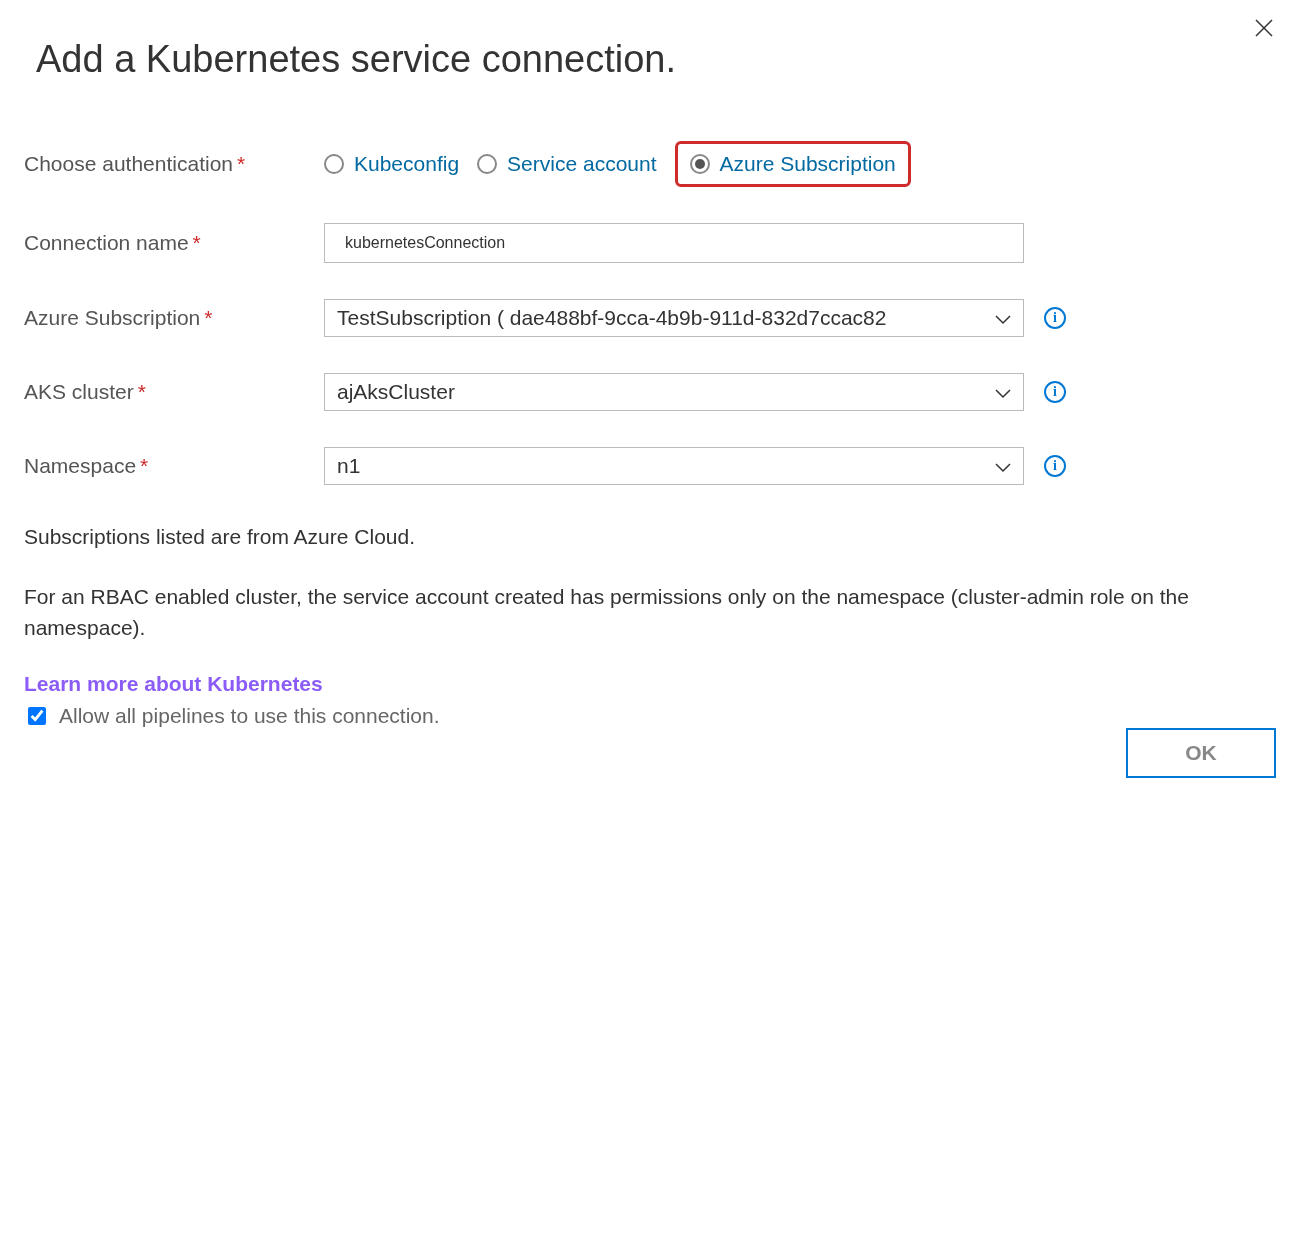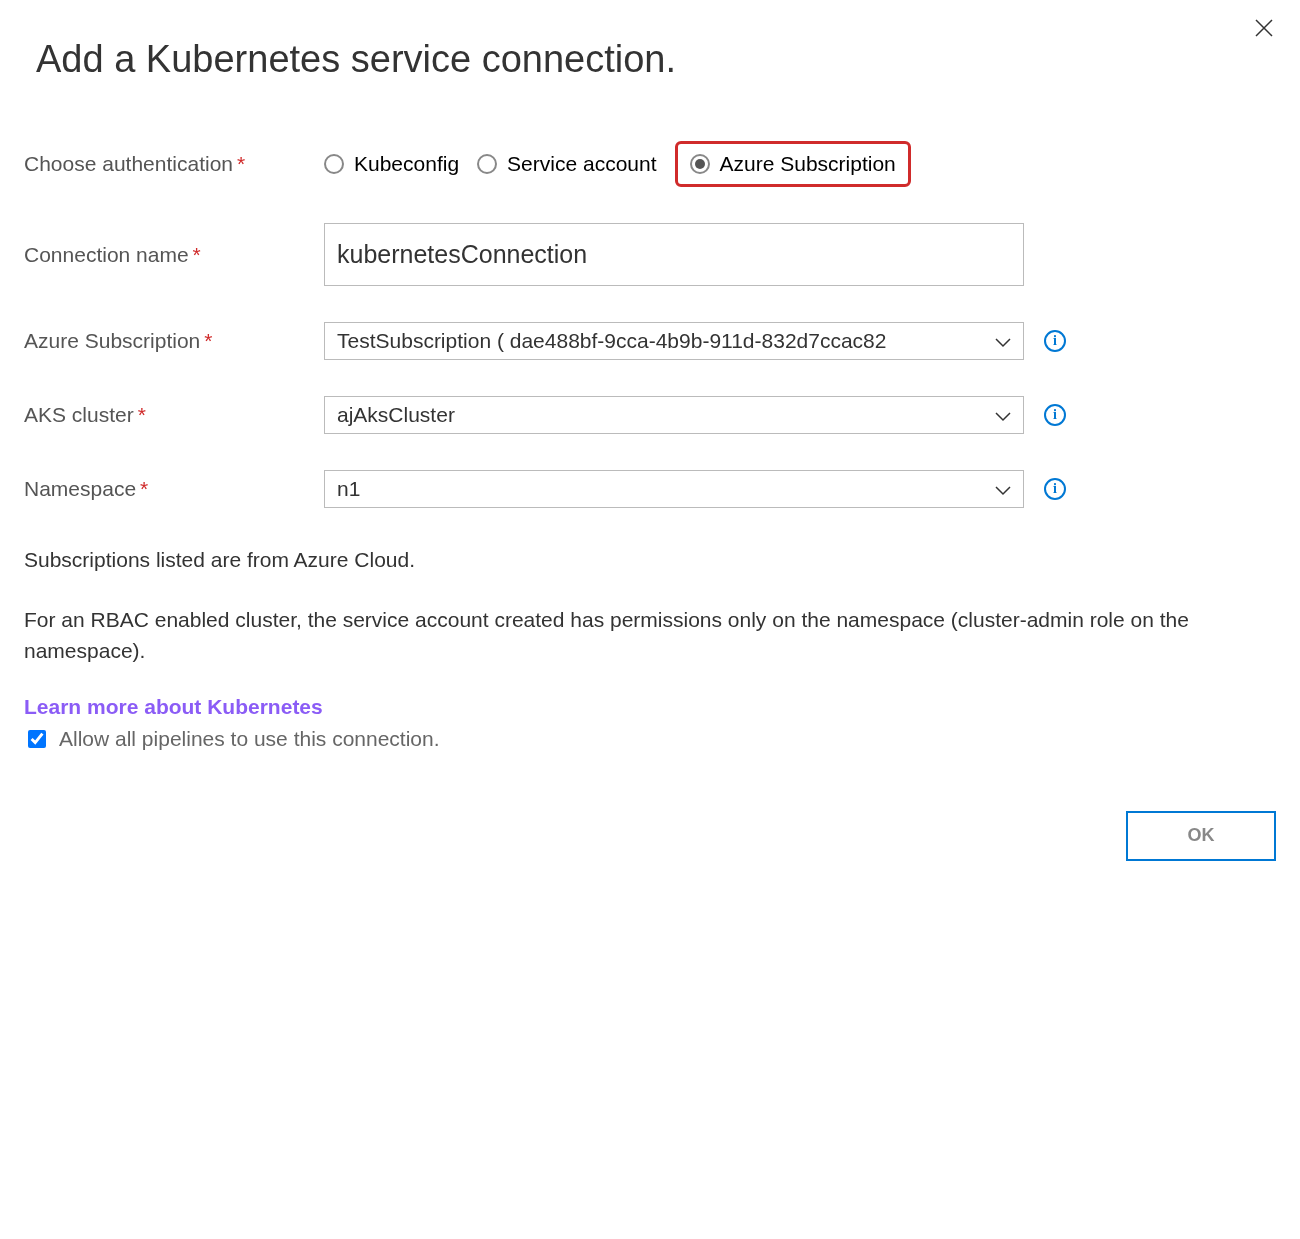--- a/index.html
+++ b/index.html
@@ -52,21 +52,21 @@
     flex: 1;
     display: flex;
     align-items: center;
     gap: 20px;
   }
   .radio-group {
     display: flex;
     align-items: center;
     gap: 18px;
     font-size: 21px;
-    color: #000000;
+    color: #0369a1;
   }
   .radio-item {
     display: flex;
     align-items: center;
     gap: 10px;
     cursor: pointer;
   }
   .radio-outer {
     width: 20px;
     height: 20px;
@@ -86,24 +86,24 @@
   .highlight-box {
     border: 3px solid #d02b2b;
     border-radius: 6px;
     padding: 8px 12px;
     display: flex;
     align-items: center;
     gap: 10px;
   }
   .text-input {
     width: 700px;
-    height: 63px;
+    height: 40px;
     border: 1px solid #bbb;
-    font-size: 25px;
-    padding: 0 12px;
+    font-size: 16px;
+    padding: 0 20px;
     color: #333;
     font-family: inherit;
   }
   .select-input {
     width: 700px;
     height: 38px;
     border: 1px solid #bbb;
     font-size: 21px;
     padding: 0 40px 0 12px;
     color: #333;
@@ -152,36 +152,35 @@
     cursor: pointer;
     display: inline-block;
     margin-bottom: 8px;
   }
   .checkbox-row {
     display: flex;
     align-items: center;
     gap: 10px;
     font-size: 21px;
     color: #666;
-    margin-bottom: 60px;
   }
   .checkbox-row input[type=checkbox] {
     width: 18px;
     height: 18px;
     cursor: pointer;
   }
   .button-row {
     display: flex;
     justify-content: flex-end;
     gap: 16px;
   }
   .btn {
     min-width: 150px;
     height: 50px;
-    font-size: 18px;
+    font-size: 21px;
     border: 1px solid #bbb;
     background: #fff;
     cursor: pointer;
     font-family: inherit;
     color: #333;
   }
   .btn-primary {
     border: 2px solid #0078d4;
     color: #888;
     font-weight: 600;

